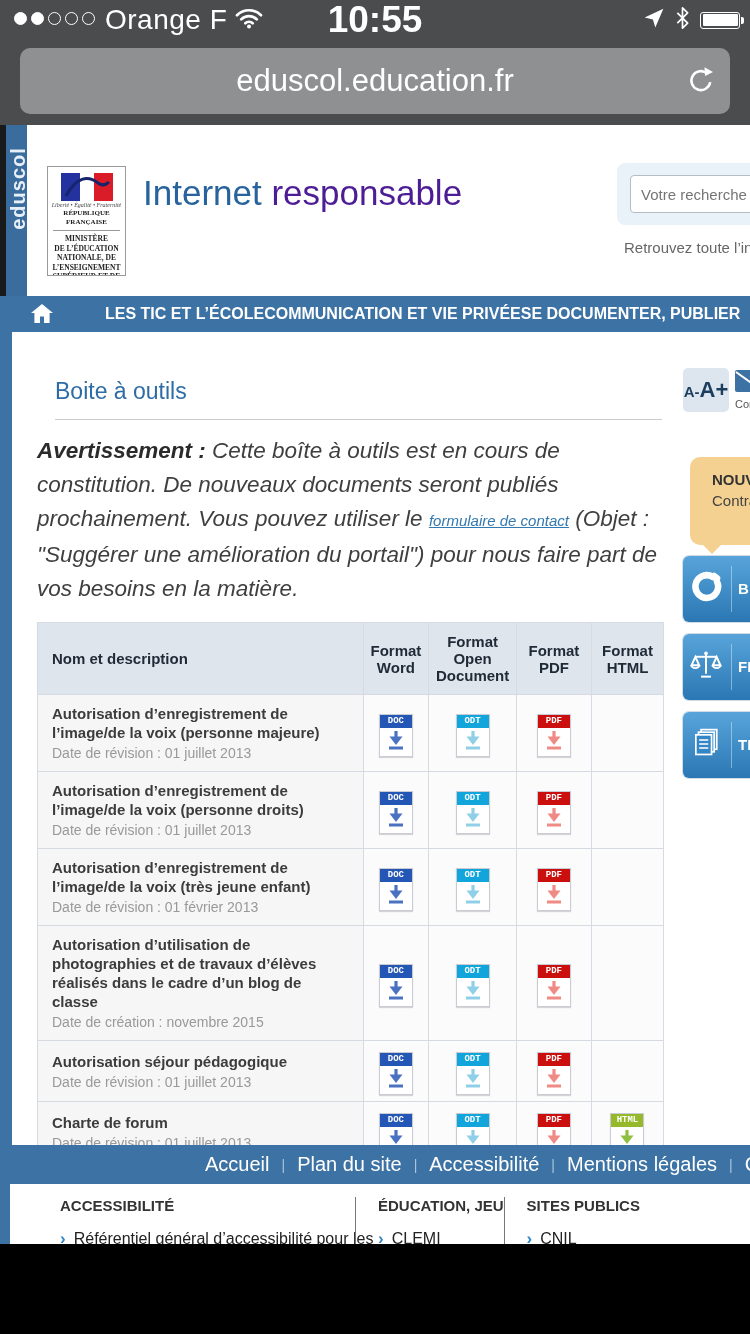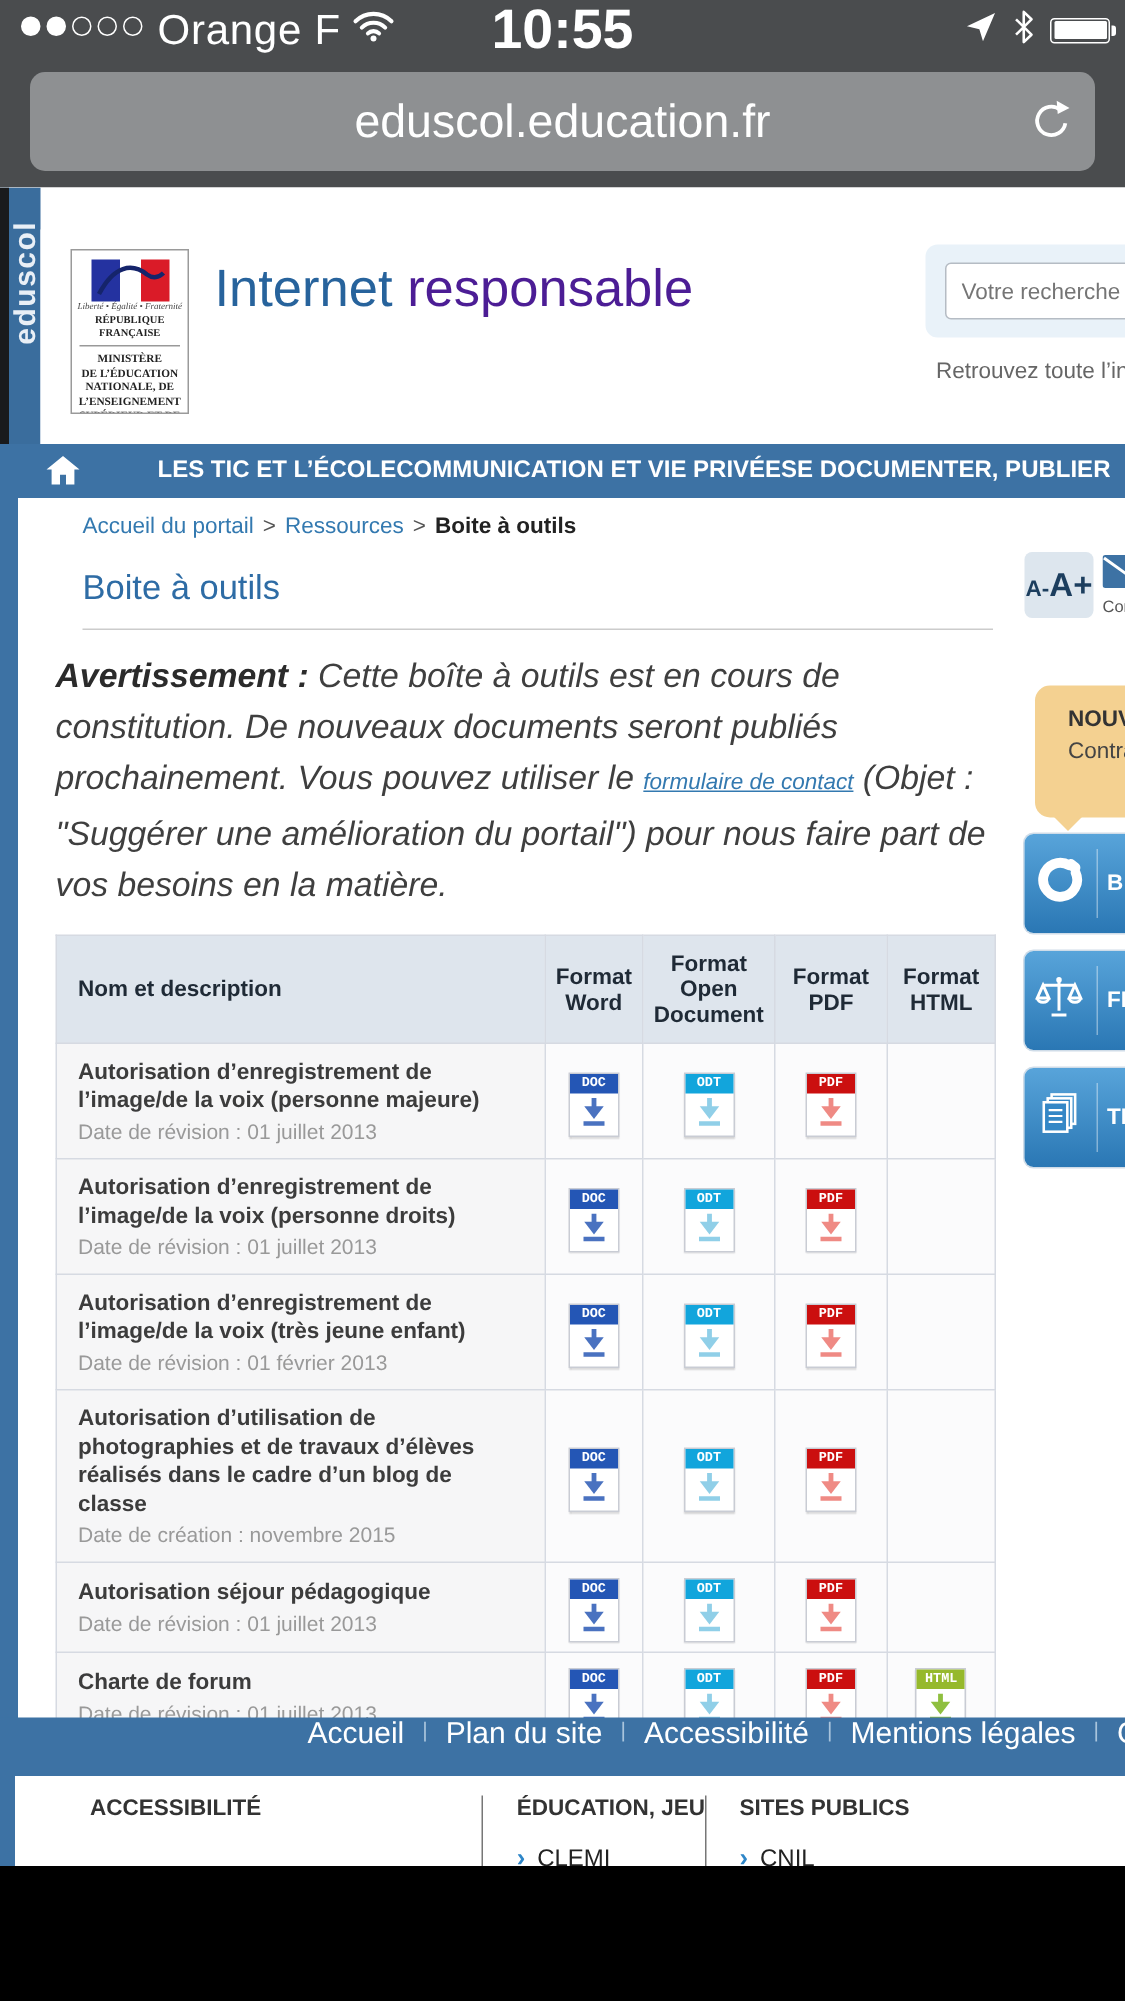--- a/index.html
+++ b/index.html
@@ -112,21 +112,21 @@
   .badge .b2{font-size:15px;color:#444;margin-top:4px;white-space:nowrap;}
   .side-buttons{position:absolute;left:19px;top:188px;width:100px;}
   .side-btn{position:relative;display:block;width:100px;height:66px;margin-bottom:12px;border-radius:6px;
     background:linear-gradient(180deg,#58a4da,#2a77b4);box-shadow:0 0 0 1px #cfdce8;text-decoration:none;}
   .sb-ic{position:absolute;left:6px;top:15px;}
   .sb-div{position:absolute;left:48px;top:10px;bottom:10px;width:1px;background:rgba(255,255,255,.4);}
   .sb-label{position:absolute;left:55px;top:24px;color:#fff;font-size:15px;font-weight:bold;}
 
   
   .footer-bar{position:absolute;left:0;right:0;top:1020px;height:39px;background:#3d72a4;
-    display:flex;align-items:flex-start;padding-left:205px;white-space:nowrap;overflow:hidden;}
+    display:flex;align-items:center;padding-left:205px;white-space:nowrap;overflow:hidden;}
   .f-link{color:#fff;font-size:20px;text-decoration:none;}
   .f-sep{color:#a9c4dc;font-size:14px;margin:0 12px;}
   .footer-cols{position:absolute;left:0;right:0;top:1059px;height:71px;background:#fff;overflow:hidden;}
   .fc-strip{position:absolute;left:0;top:0;width:10px;height:71px;background:#3d72a4;}
   .fc-inner{display:flex;height:100%;padding-top:13px;}
   .f-col{padding-left:22px;}
   .f-col.first{width:355px;padding-left:60px;}
   .f-col.mid{width:313px;}
   .f-col.bordered{border-left:1px solid #777;}
   .f-heading{font-size:15px;font-weight:bold;color:#333;margin-bottom:15px;white-space:nowrap;}
@@ -222,21 +222,20 @@
       <span class="home-btn"><svg width="24" height="21" viewBox="0 0 24 21">
             <path d="M12 1 L23 10 H19.6 V20 H14 V13.5 H10 V20 H4.4 V10 H1 Z" fill="#fff"></path>
           </svg></span>
       <div class="nav-items" id="nav-items">
           <a class="nav-item">LES TIC ET L’ÉCOLE</a>
           <a class="nav-item">COMMUNICATION ET VIE PRIVÉE</a>
           <a class="nav-item">SE DOCUMENTER, PUBLIER</a>
         </div>
     </div>
 
-    <div class="breadcrumb" id="breadcrumb"><a class="bc-link">Accueil du portail</a><span class="bc-sep">&gt;</span><a class="bc-link">Ressources</a><span class="bc-sep">&gt;</span><span class="bc-current">Boite à outils</span></div>
 
     <div class="content">
       <h1 class="page-title">Boite à outils</h1>
       <hr class="title-rule">
       <p class="notice">
         <span class="lead">Avertissement :</span><span> Cette boîte à outils est en cours de constitution. De nouveaux documents seront publiés prochainement. Vous pouvez utiliser le </span><a href="#">formulaire de contact</a><span> (Objet : "Suggérer une amélioration du portail") pour nous faire part de vos besoins en la matière.</span>
       </p>
       <table class="docs">
         <thead>
             <tr id="table-head-row">
@@ -464,20 +463,21 @@
         <span class="f-sep">|</span>
         <a class="f-link">Mentions légales</a>
         <span class="f-sep">|</span>
         <a class="f-link">Crédits</a>
       </div>
     <div class="footer-cols">
       <div class="fc-strip"></div>
       <div class="fc-inner" id="footer-cols-inner">
           <div class="f-col first">
             <div class="f-heading">ACCESSIBILITÉ</div>
+            <div class="f-item"><span class="f-chev">›</span><span>Référentiel général d’accessibilité pour les</span></div>
           </div>
           <div class="f-col bordered">
             <div class="f-heading">ÉDUCATION, JEU</div>
             <div class="f-item"><span class="f-chev">›</span><span>CLEMI</span></div>
           </div>
           <div class="f-col mid bordered">
             <div class="f-heading">SITES PUBLICS</div>
             <div class="f-item"><span class="f-chev">›</span><span>CNIL</span></div>
           </div>
         </div>

